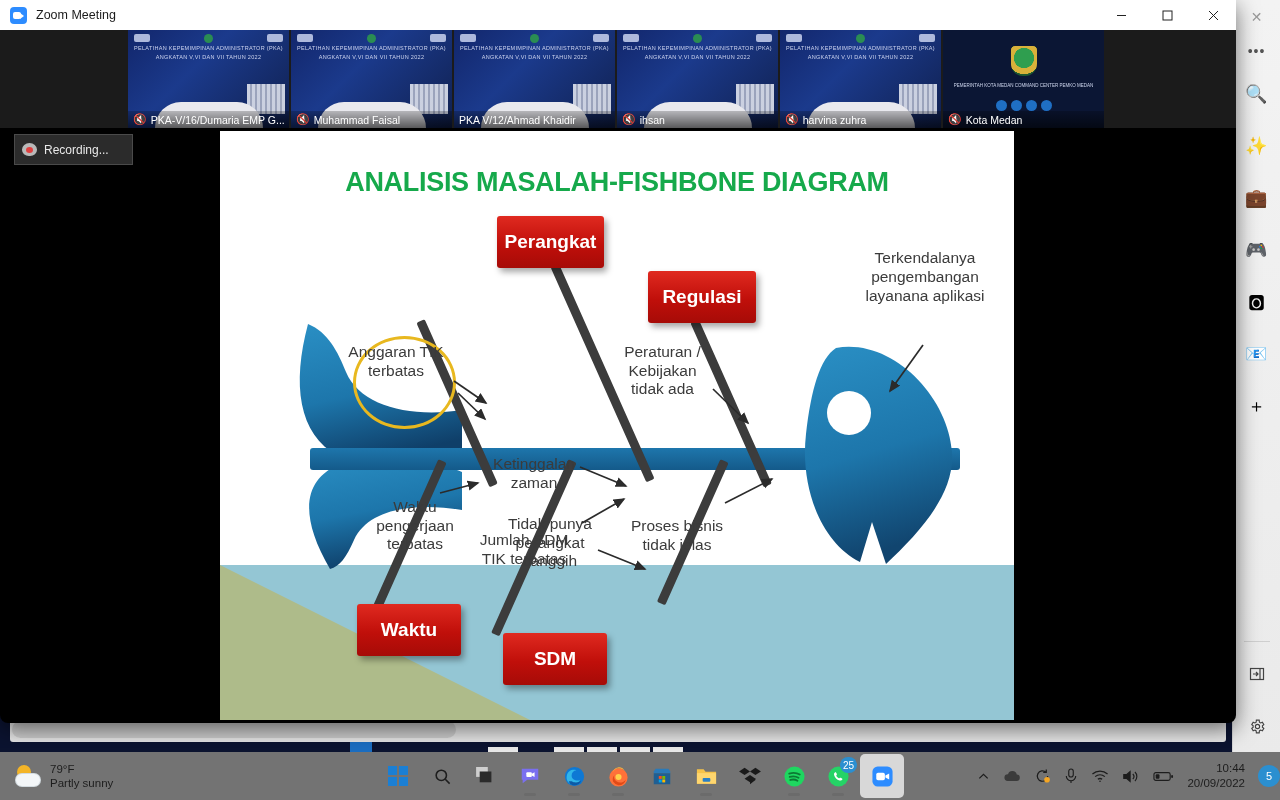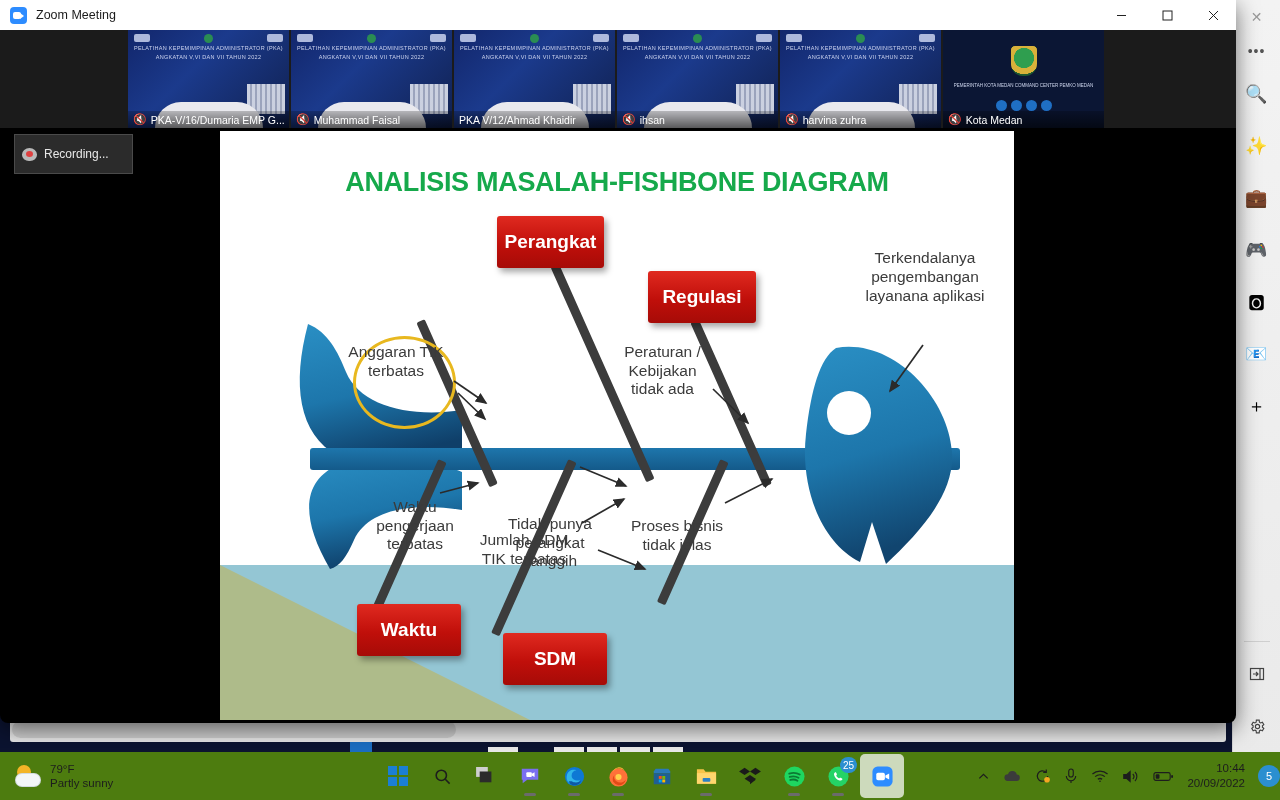--- a/index.html
+++ b/index.html
@@ -67,21 +67,21 @@
   .mutemic { color: #e8453c; font-size: 11px; margin-right: 4px; flex: none; }
   .tile.active { outline: 2px solid #cfd23a; outline-offset: -2px; }
   .tile.logo-tile { background: #0b1634; }
   .tile.logo-tile .crest { position: absolute; left: 50%; top: 16px; transform: translateX(-50%); width: 26px; height: 30px;
      background: radial-gradient(circle at 50% 40%, #2f9e4f 0 45%, #d8b13a 46% 72%, #1e5a31 73%); border-radius: 4px 4px 12px 12px; }
   .tile.logo-tile .cc { position: absolute; left: 0; right: 0; top: 52px; text-align: center; color: #cfd7ee; font-size: 4.5px; line-height: 7px; }
   .tile.logo-tile .dots { position: absolute; left: 50%; transform: translateX(-50%); top: 70px; display: flex; gap: 4px; }
   .tile.logo-tile .dots b { width: 11px; height: 11px; border-radius: 50%; background: #1f6fc4; display: block; }
 
   
-  .rec { position: absolute; left: 14px; top: 134px; width: 119px; height: 40px; background: #2b2b2b;
+  .rec { position: absolute; left: 14px; top: 134px; width: 119px; height: 31px; background: #2b2b2b;
      border: 1px solid #4a4a4a; display: flex; align-items: center; padding: 0 7px; color: #e8e8e8; font-size: 12px; z-index: 6; }
   .rec .dot { width: 15px; height: 13px; margin-right: 7px; border-radius: 50% 50% 46% 46%; background: #b9b9b9; position: relative; flex: none; }
   .rec .dot::after { content: ""; position: absolute; left: 4px; top: 3.5px; width: 7px; height: 6px; border-radius: 50%; background: #e04040; }
 
   
   .slide { position: absolute; left: 220px; top: 131px; width: 794px; height: 589px; background: #ffffff; overflow: hidden; }
   .water { position: absolute; left: 0; bottom: 0; width: 100%; height: 155px; background: #94c6d4; }
   .ground2 { position: absolute; left: 0; bottom: 0; width: 0; height: 0;
      border-left: 310px solid #aebb8a; border-top: 155px solid transparent; }
 
@@ -97,21 +97,21 @@
   .bone { position: absolute; width: 9px; background: #3c3c3c; border-radius: 2px; transform-origin: 50% 0%; }
   .cat { position: absolute; background: linear-gradient(to bottom, #e02a20 0%, #c00f0a 55%, #a60b07 100%);
      color: #fff; font-weight: bold; border-radius: 3px; display: flex; align-items: center; justify-content: center;
      text-align: center; box-shadow: 3px 4px 6px rgba(0,0,0,0.35); line-height: 1.12; }
   .cause { position: absolute; color: #3b3b3b; font-size: 15.5px; line-height: 1.2; text-align: center; }
   .circle-hl { position: absolute; left: 133px; top: 205px; width: 103px; height: 93px; border: 3px solid #e8b81f; border-radius: 50%; }
   .arrow { position: absolute; }
   .effect { position: absolute; left: 625px; top: 118px; width: 160px; text-align: center; color: #3b3b3b; font-size: 15.5px; line-height: 1.22; }
 
   
-  .taskbar { position: absolute; left: 0; bottom: 0; width: 1280px; height: 48px; background: #4d7c0f; display: flex; align-items: center; }
+  .taskbar { position: absolute; left: 0; bottom: 0; width: 1280px; height: 48px; background: #737373; display: flex; align-items: center; }
   .tb-weather { display: flex; align-items: center; margin-left: 14px; }
   .tb-weather .wicon { width: 28px; height: 24px; position: relative; margin-right: 8px; }
   .tb-weather .wicon .sun { position: absolute; left: 3px; top: 1px; width: 14px; height: 14px; border-radius: 50%; background: #f3b427; }
   .tb-weather .wicon .cloud { position: absolute; left: 2px; bottom: 2px; width: 24px; height: 12px; background: #f3f6f8; border-radius: 10px; box-shadow: 0 0 0 1px #d3dbe0; }
   .tb-weather .wtxt { font-size: 11.5px; color: #1d1d1d; line-height: 14px; }
   .tb-center { position: absolute; left: 50%; transform: translateX(-50%); display: flex; align-items: center; gap: 0px; }
   .tb-app { width: 44px; height: 44px; display: flex; align-items: center; justify-content: center; position: relative; border-radius: 5px; }
   .tb-app.running::after { content: ""; position: absolute; bottom: 2px; left: 50%; transform: translateX(-50%); width: 12px; height: 3px; border-radius: 2px; background: #6b6b6b; }
   .tb-app.active { background: rgba(255,255,255,.72); }
   .tb-app.active::after { background: #2d8cff; width: 16px; }
@@ -340,20 +340,21 @@
 
       <div class="cat" style="left:277px; top:85px; width:107px; height:52px; font-size:19px;">Perangkat</div>
       <div class="cat" style="left:428px; top:140px; width:108px; height:52px; font-size:19px;">Regulasi</div>
 
       <div class="cat" style="left:137px; top:473px; width:104px; height:52px; font-size:19px;">Waktu</div>
       <div class="cat" style="left:283px; top:502px; width:104px; height:52px; font-size:19px;">SDM</div>
 
       <div class="circle-hl"></div>
 
       <div class="cause" style="left:126px; top:212px; width:100px;">Anggaran TIK terbatas</div>
+      <div class="cause" style="left:258px; top:324px; width:112px;">Ketinggalan zaman</div>
       <div class="cause" style="left:275px; top:384px; width:110px;">Tidak punya perangkat canggih</div>
       <div class="cause" style="left:390px; top:212px; width:105px;">Peraturan / Kebijakan tidak ada</div>
 
       <div class="cause" style="left:140px; top:367px; width:110px;">Waktu pengerjaan terbatas</div>
       <div class="cause" style="left:248px; top:400px; width:112px;">Jumlah SDM TIK  terbatas</div>
       <div class="cause" style="left:405px; top:386px; width:104px;">Proses bisnis tidak jelas</div>
 
       <div class="effect">Terkendalanya pengembangan layanana aplikasi</div>
 
       <svg class="arrow" style="left:0;top:0;width:794px;height:589px;pointer-events:none" viewBox="0 0 794 589">

